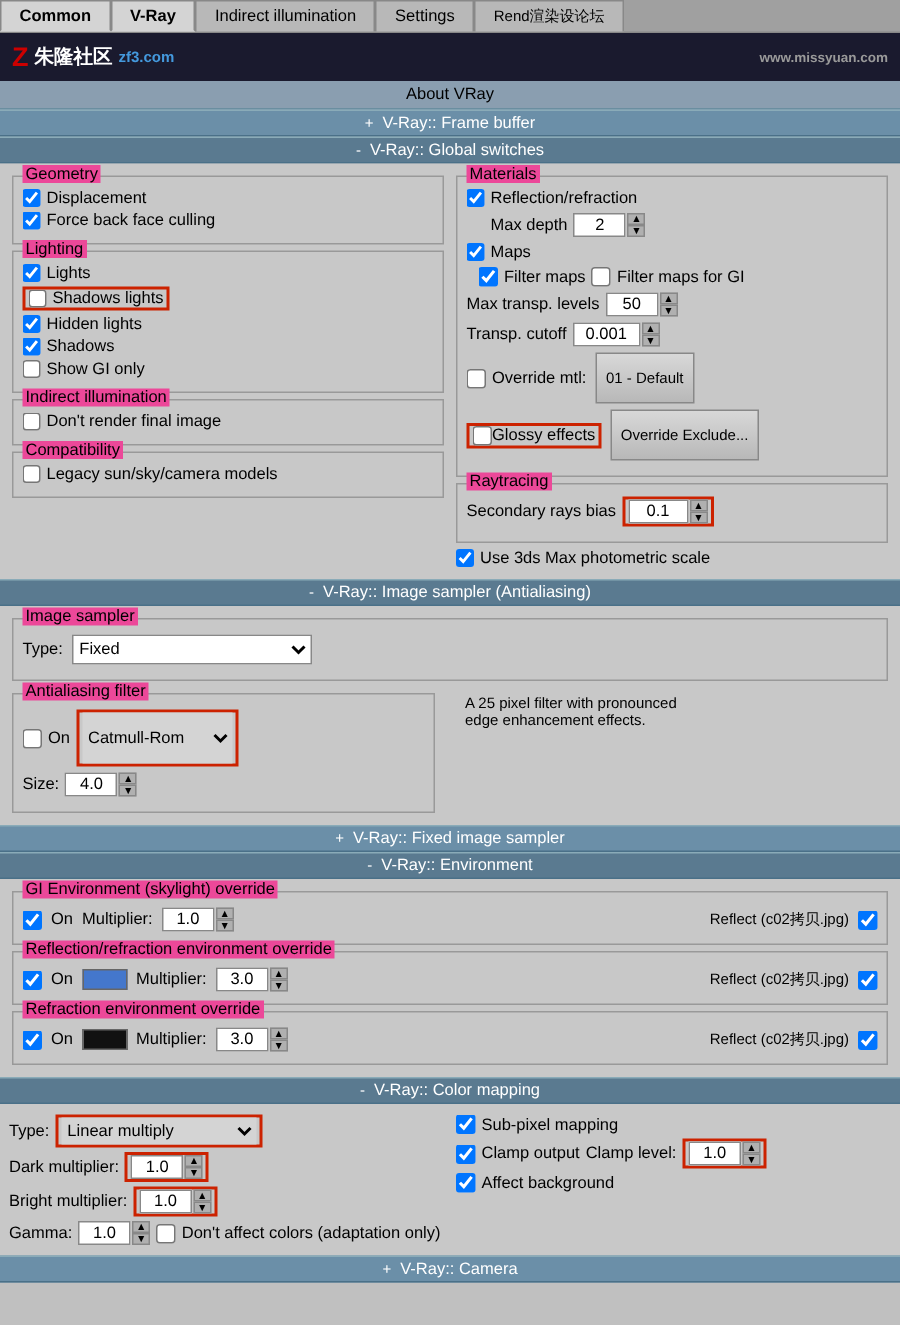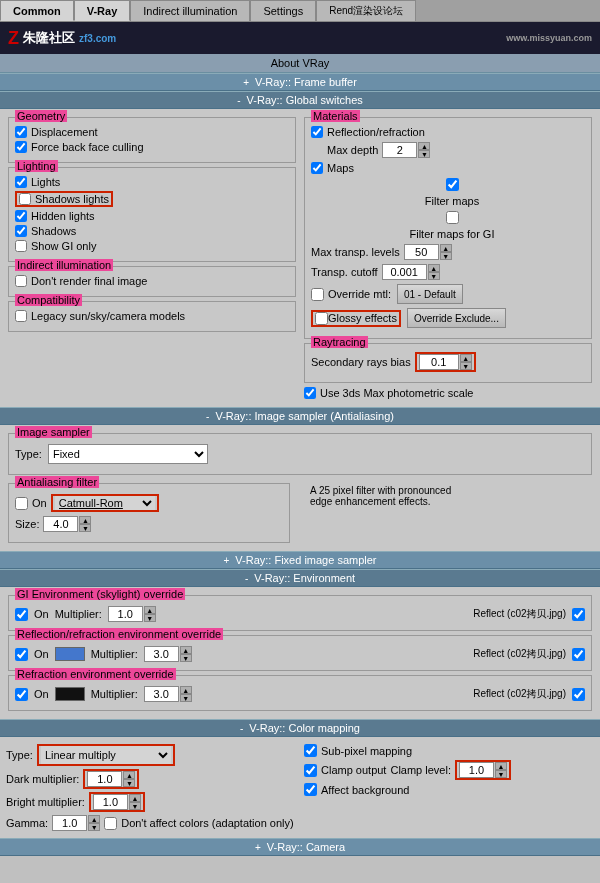--- a/index.html
+++ b/index.html
@@ -148,21 +148,21 @@
       line-height: 1;
     }
 
     
     .btn {
       border: 1px solid #888;
       background: linear-gradient(to bottom, #d8d8d8, #b8b8b8);
       font-size: 10px;
       padding: 1px 6px;
       cursor: pointer;
-      height: 20px;
+      height: 34px;
       display: inline-flex;
       align-items: center;
     }
 
     
     .about-bar {
       background: #8a9eb0;
       text-align: center;
       padding: 3px;
       font-size: 11px;
@@ -211,25 +211,24 @@
 
     .antialiasing-row {
       display: flex;
       align-items: center;
       gap: 4px;
       margin: 3px 0;
     }
 
     .filter-dropdown {
       width: 120px;
-      height: 14px;
+      height: 34px;
       font-size: 11px;
       border: 2px solid #cc0000;
       background: #d4d4d4;
-      text-decoration: underline;
     }
 
     .filter-desc {
       font-size: 10px;
       color: #000;
       margin-left: 6px;
       max-width: 160px;
     }
 
     
@@ -393,21 +392,21 @@
                   <div class="spinner-arrow">▲</div>
                   <div class="spinner-arrow">▼</div>
                 </div>
               </div>
             </div>
 
             <div class="check-row">
               <input type="checkbox" checked="" style="">
               <span class="check-label">Maps</span>
             </div>
-            <div class="row" style="margin-left:8px;flex-direction:column;">
+            <div class="row" style="margin-left:8px;">
               <input type="checkbox" checked="" style="">
               <span class="label">Filter maps</span>
               <input type="checkbox" style="">
               <span class="label">Filter maps for GI</span>
             </div>
 
             <div class="row">
               <span class="label">Max transp. levels</span>
               <div class="spinner-group">
                 <input type="text" class="spinner-input" value="50" style="">

